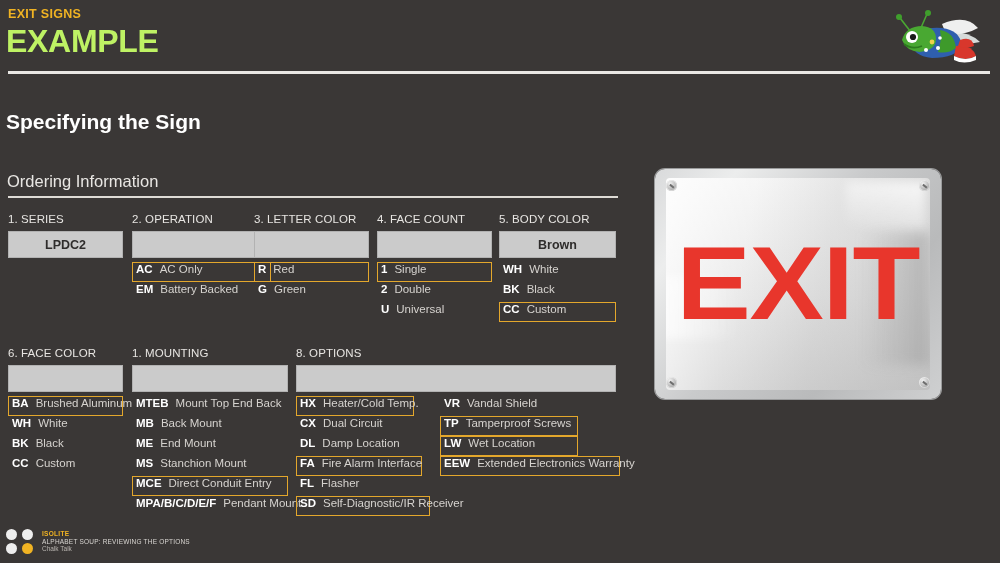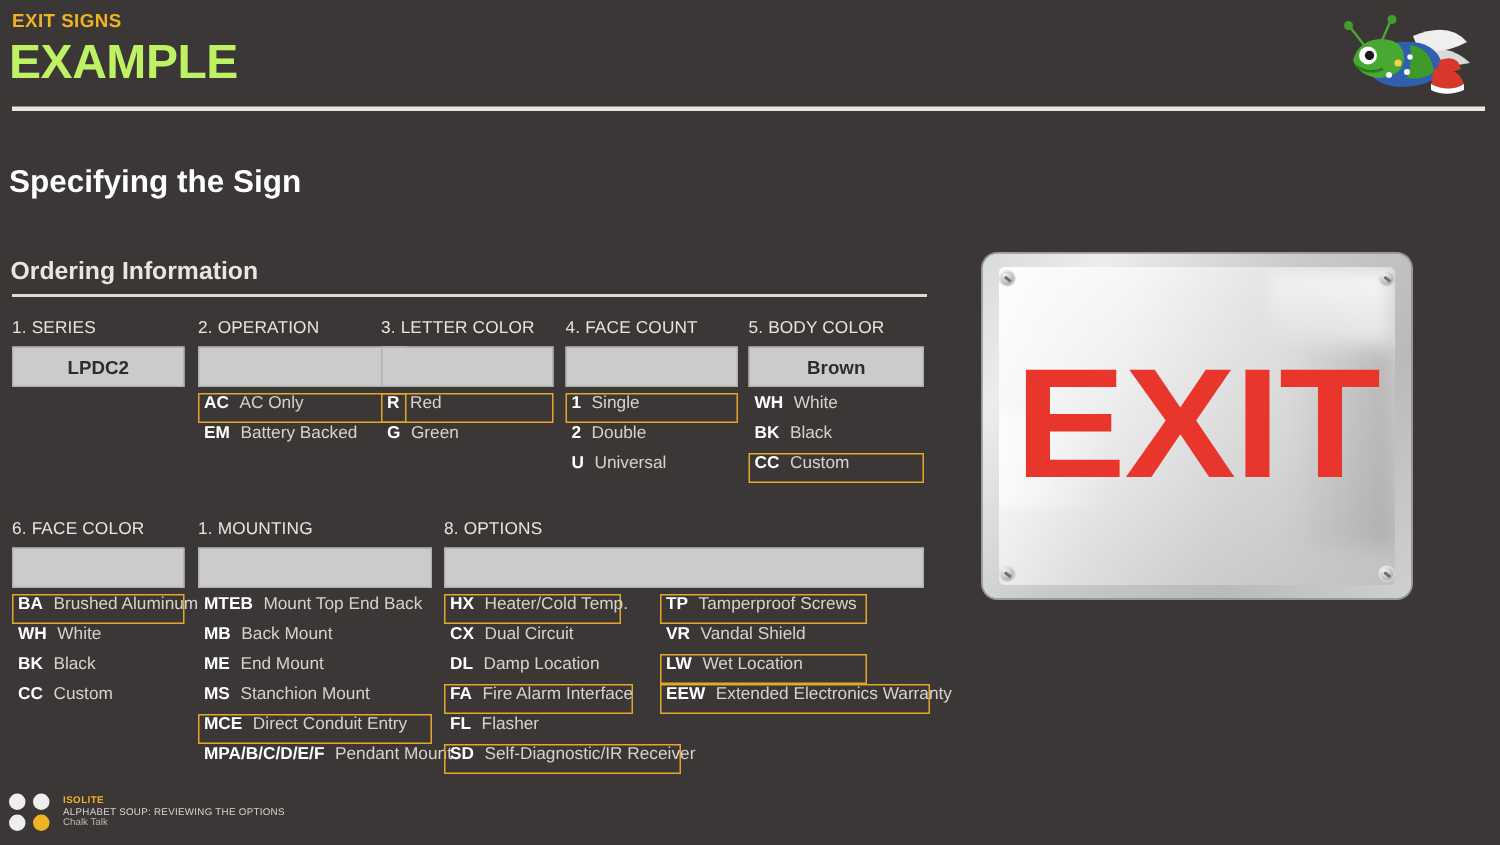--- a/index.html
+++ b/index.html
@@ -30,21 +30,21 @@
     position: absolute; right: 8px; top: 6px; width: 112px; height: 62px;
   }
 
   
   .section-title {
     position: absolute; left: 6px; top: 110px;
     font-size: 21px; font-weight: bold; color: #ffffff;
   }
   .sub-title {
     position: absolute; left: 7px; top: 172px;
-    font-size: 16.5px; font-weight: bold; color: #e8e6e3;
+    font-size: 16.5px; font-weight: normal; color: #e8e6e3;
   }
   .sub-rule {
     position: absolute; left: 8px; top: 196px; width: 610px; height: 2px;
     background: #dedbd6;
   }
 
   
   .col { position: absolute; }
   .col-head {
     font-size: 11.5px; color: #e7e5e2; letter-spacing: .1px;
@@ -336,33 +336,33 @@
         <span class="desc">Damp Location</span>
       </div>
       <div class="opt sel" style="width:126px;">
         <span class="code">FA</span>
         <span class="desc">Fire Alarm Interface</span>
       </div>
       <div class="opt" style="width:118px;">
         <span class="code">FL</span>
         <span class="desc">Flasher</span>
       </div>
-      <div class="opt sel" style="width:158px;">
+      <div class="opt sel" style="width:134px;">
         <span class="code">SD</span>
         <span class="desc">Self-Diagnostic/IR Receiver</span>
       </div>
 
       <div class="opt-col-b">
+        <div class="opt" style="width:130px;">
+          <span class="code">VR</span>
+          <span class="desc">Vandal Shield</span>
+        </div>
         <div class="opt sel" style="width:138px;">
           <span class="code">TP</span>
           <span class="desc">Tamperproof Screws</span>
-        </div>
-        <div class="opt" style="width:130px;">
-          <span class="code">VR</span>
-          <span class="desc">Vandal Shield</span>
         </div>
         <div class="opt sel" style="width:138px;">
           <span class="code">LW</span>
           <span class="desc">Wet Location</span>
         </div>
         <div class="opt sel" style="width:180px;">
           <span class="code">EEW</span>
           <span class="desc">Extended Electronics Warranty</span>
         </div>
       </div>

